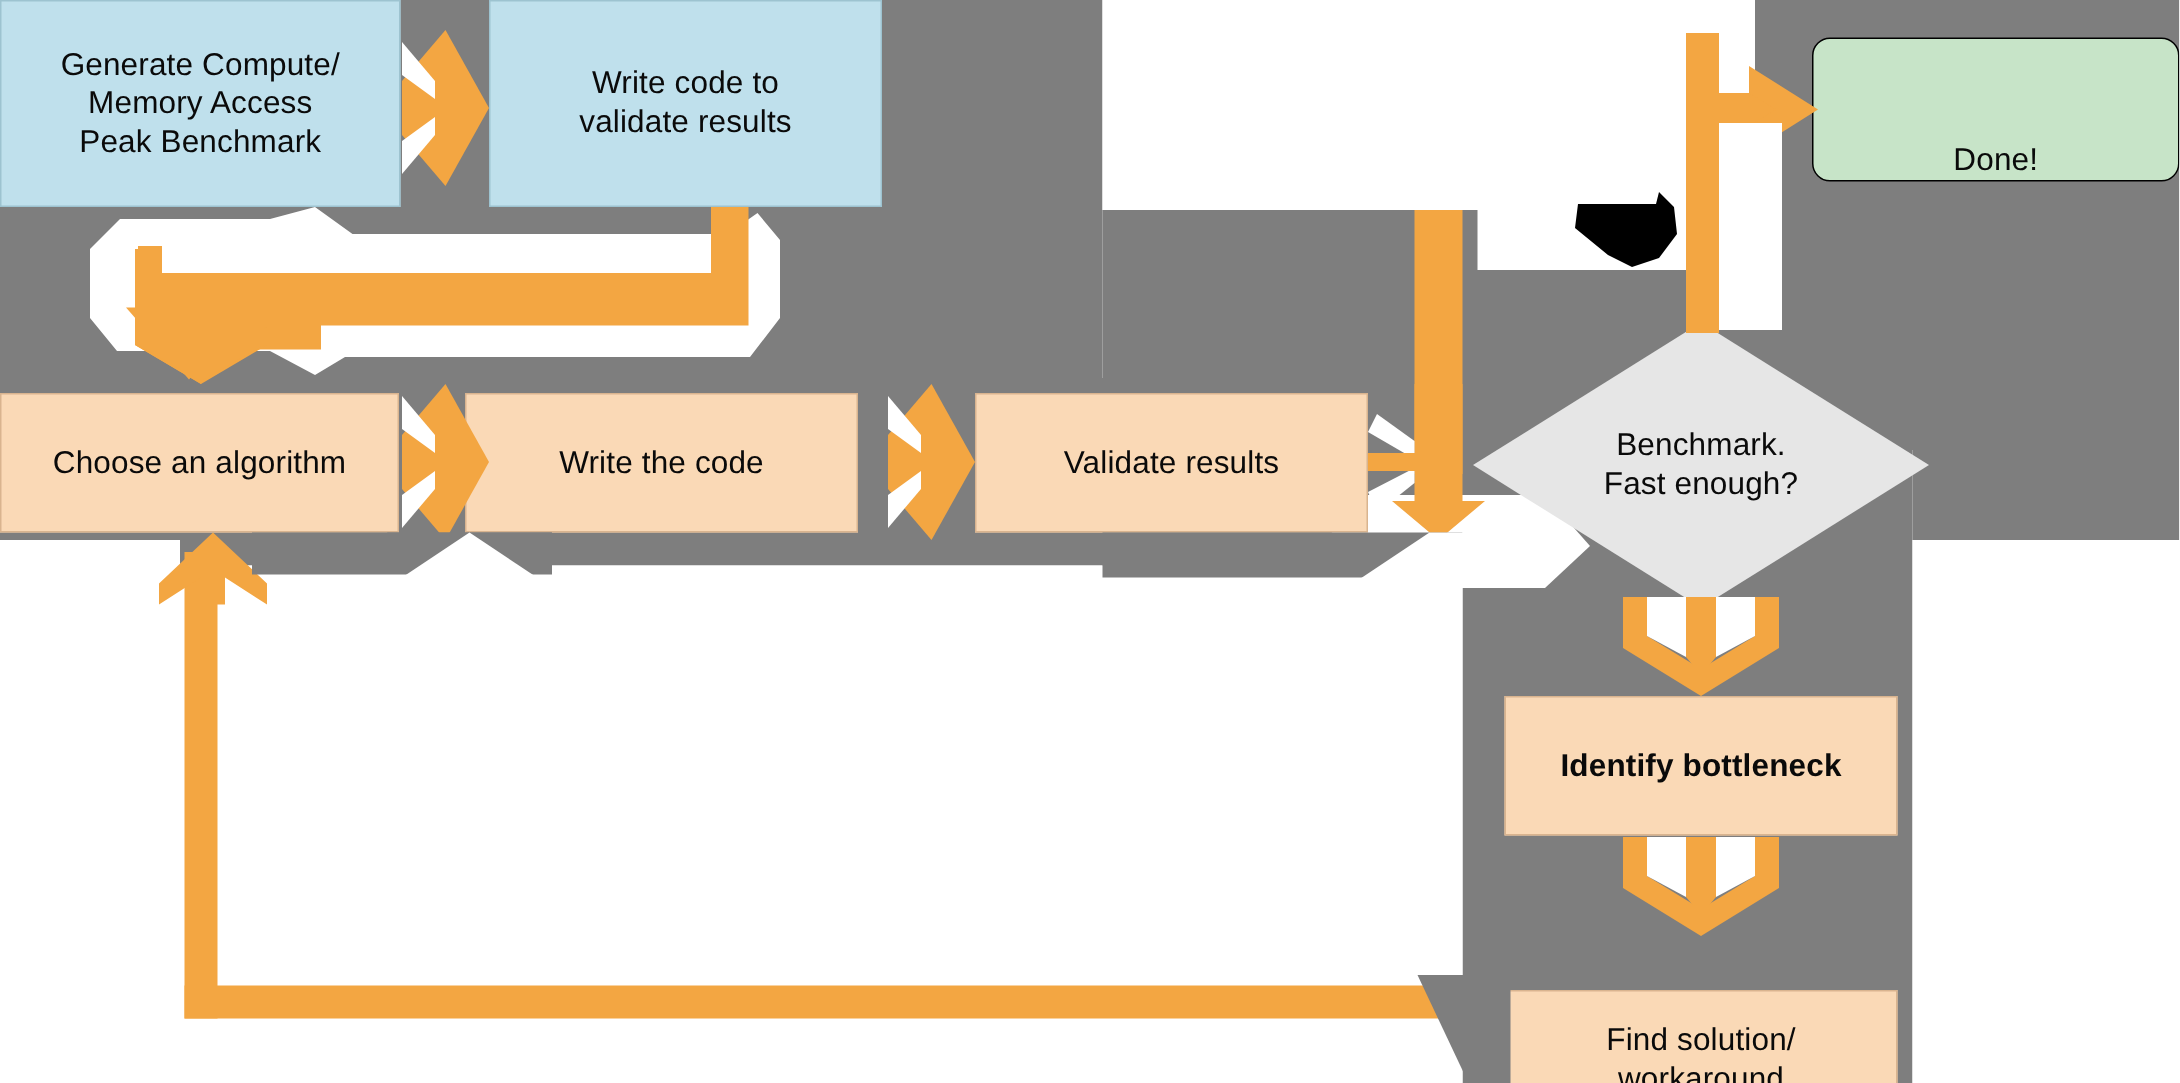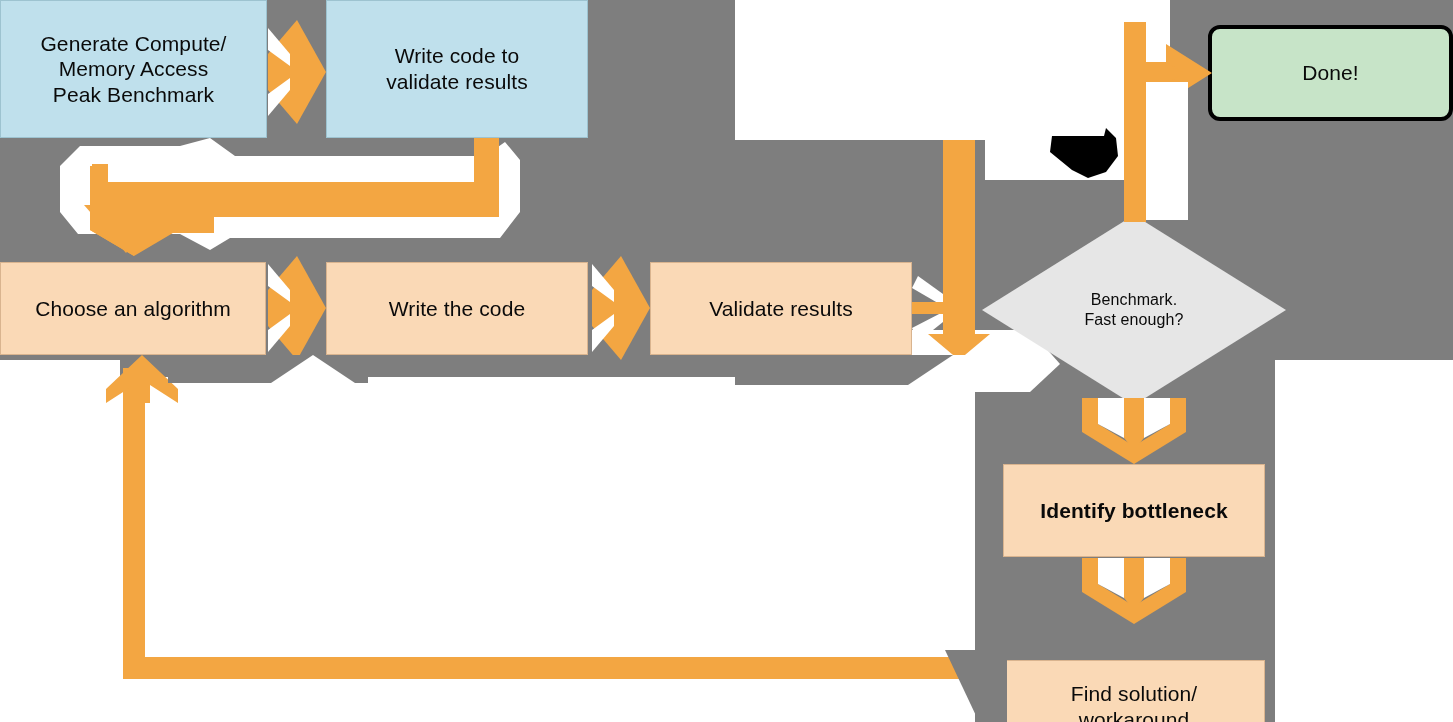--- a/index.html
+++ b/index.html
@@ -28,25 +28,26 @@
     justify-content:center;
     text-align:center;
     color:#0a0a0a;
     line-height:1.22;
     letter-spacing:0.1px;
     white-space:pre-line;
   }
   .node.blue{background:#bfe0ec;border:1px solid #9dc3d0;font-size:21px;}
   .node.peach{background:#fad9b6;border:1px solid #d9b48f;font-size:21px;}
   .node.green{
-    background:#c7e4c8;border:4px solid #000000;font-size:21px;
+    background:#c7e4c8;border:1px solid #000000;font-size:21px;
     border-radius:12px;
+    align-items:flex-end;
   }
   .node.diamond{
-    background:transparent;border:0;font-size:16px;
+    background:transparent;border:0;font-size:21px;
   }
   .diamond-shape{
     position:absolute;inset:0;
     background:#e6e6e6;
     clip-path:polygon(50% 0%,100% 50%,50% 100%,0% 50%);
   }
   .diamond-label{position:relative;z-index:2;}
 
   
   .conn{position:absolute;}
@@ -99,21 +100,21 @@
 
   <div class="node blue" style="left:326px;top:0;width:262px;height:138px;">
     <span>Write code to
 validate results</span>
   </div>
 
   <div class="node peach" style="left:0;top:262px;width:266px;height:93px;">
     <span>Choose an algorithm</span>
   </div>
 
-  <div class="node peach" style="left:326px;top:262px;width:262px;height:93px;">
+  <div class="node peach" style="left:310px;top:262px;width:262px;height:93px;">
     <span>Write the code</span>
   </div>
 
   <div class="node peach" style="left:650px;top:262px;width:262px;height:93px;">
     <span>Validate results</span>
   </div>
 
   <div class="node diamond" style="left:982px;top:215px;width:304px;height:190px;">
     <div class="diamond-shape"></div>
     <span class="diamond-label">Benchmark.

